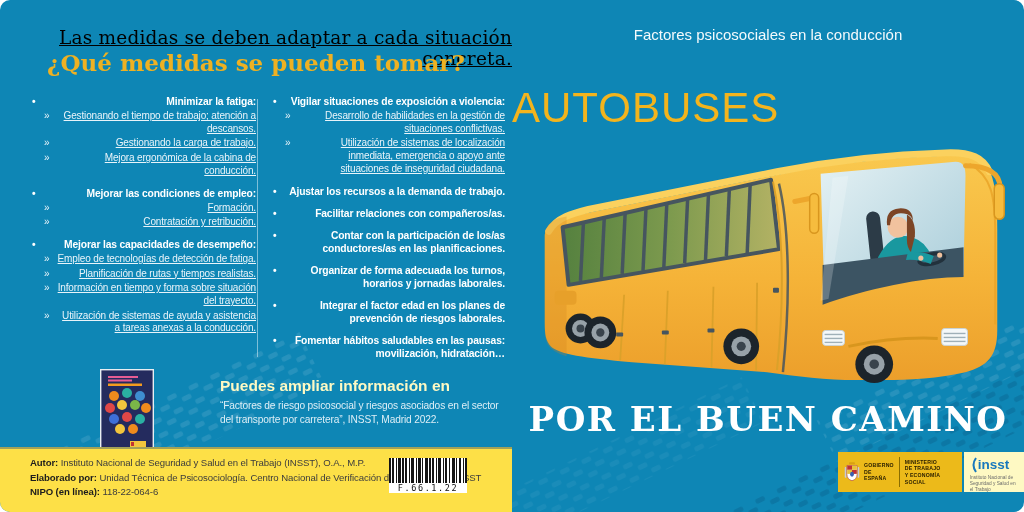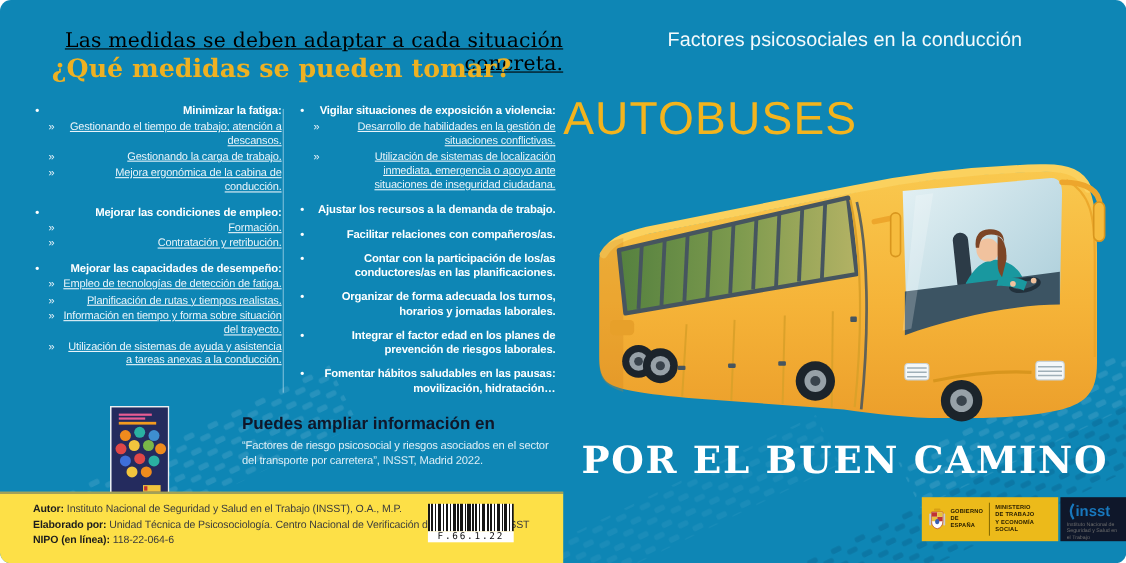--- a/index.html
+++ b/index.html
@@ -21,51 +21,51 @@
   .gt{margin:0;position:relative;padding-left:12px;font-size:10.3px;font-weight:bold;color:#fff;
       line-height:1.27;letter-spacing:-.15px;}
   .gt::before{content:"•";position:absolute;left:2px;}
   .gs{margin:2px 0 0;position:relative;padding-left:27px;font-size:10px;color:#e9f4fa;
       line-height:1.27;letter-spacing:-.15px;text-decoration:underline;}
   .gs::before{content:"»";position:absolute;left:14px;}
 
   .infobox{position:absolute;left:100px;top:369px;display:flex;}
   .thumb{width:54px;height:84px;flex:none;}
   .infotext{margin-left:66px;padding-top:8px;width:292px;}
-  .info-h{margin:0;font-size:15.5px;font-weight:bold;color:#0f172a;}
+  .info-h{margin:0;font-size:15.5px;font-weight:bold;color:#fef9c3;}
   .info-r{margin:4px 0 0;font-size:10.2px;line-height:1.4;color:#dceef6;letter-spacing:-.15px;}
 
   .footer{position:absolute;left:0;top:447px;width:512px;height:65px;background:#fde047;
           border-top:2px solid rgba(50,85,110,.45);box-sizing:border-box;}
   .f-lines{position:absolute;left:30px;top:7px;}
   .f-lines p{margin:0;font-size:9.6px;line-height:14.5px;color:#3c3c3c;letter-spacing:-.1px;}
   .f-lines b{color:#1d1d1d;}
   .barcode{position:absolute;left:389px;top:9px;width:78px;}
   .bars{height:25px;background:repeating-linear-gradient(90deg,#141414 0 1.5px,#fff 1.5px 2.6px,
         #141414 2.6px 4.8px,#fff 4.8px 6.6px,#141414 6.6px 7.6px,#fff 7.6px 9px,#141414 9px 12px,#fff 12px 13.4px);}
   .bc-label{font-family:"DejaVu Sans Mono",monospace;font-size:8.5px;letter-spacing:1.6px;color:#111;
             text-align:center;background:#fff;}
 
   
-  .t1,.t2{position:absolute;left:0;width:512px;margin:0;text-align:center;font-size:18px;color:#f4fafc;}
+  .t1,.t2{position:absolute;left:0;width:512px;margin:0;text-align:center;font-size:15px;color:#f4fafc;}
   .t1{top:26px;} .t2{top:55px;}
   .veh{position:absolute;top:84px;left:0;width:512px;margin:0;text-align:left;
        font-size:42px;color:#f3b41d;letter-spacing:1px;}
   .bus{position:absolute;left:16px;top:136px;width:488px;height:258px;}
   .slogan{position:absolute;top:399px;left:0;width:512px;margin:0;text-align:center;
           font:bold 34px "DejaVu Serif",serif;color:#fff;letter-spacing:1.5px;}
 
   .logos{position:absolute;left:326px;top:452px;display:flex;height:40px;}
   .gov{display:flex;align-items:center;background:#ecba1a;padding:0 6px;}
   .arms{width:16px;height:26px;flex:none;}
   .gov-t,.min-t{display:flex;flex-direction:column;justify-content:center;
        font-size:5.2px;font-weight:bold;line-height:1.3;color:#2b2000;letter-spacing:.2px;}
   .gov-t{margin-left:4px;}
   .gov-sep{width:1px;background:#8a6d00;align-self:stretch;margin:5px 5px;}
-  .insst-box{background:#0f172a;margin-left:2px;padding:5px 6px 3px;width:64px;box-sizing:border-box;}
+  .insst-box{background:#fef9c3;margin-left:2px;padding:5px 6px 3px;width:64px;box-sizing:border-box;}
   .insst-mark{display:flex;align-items:center;font-size:13.5px;font-weight:bold;color:#1878bd;line-height:1;}
   .insst-paren{width:7px;height:16px;margin-right:1px;}
   .insst-sub{font-size:4.8px;line-height:1.3;color:#6c6c6c;margin-top:2px;}
 </style>
 </head>
 <body>
 
 <div class="page">
 
   <svg class="bgpat" width="1024" height="512" viewBox="0 0 1024 512">

